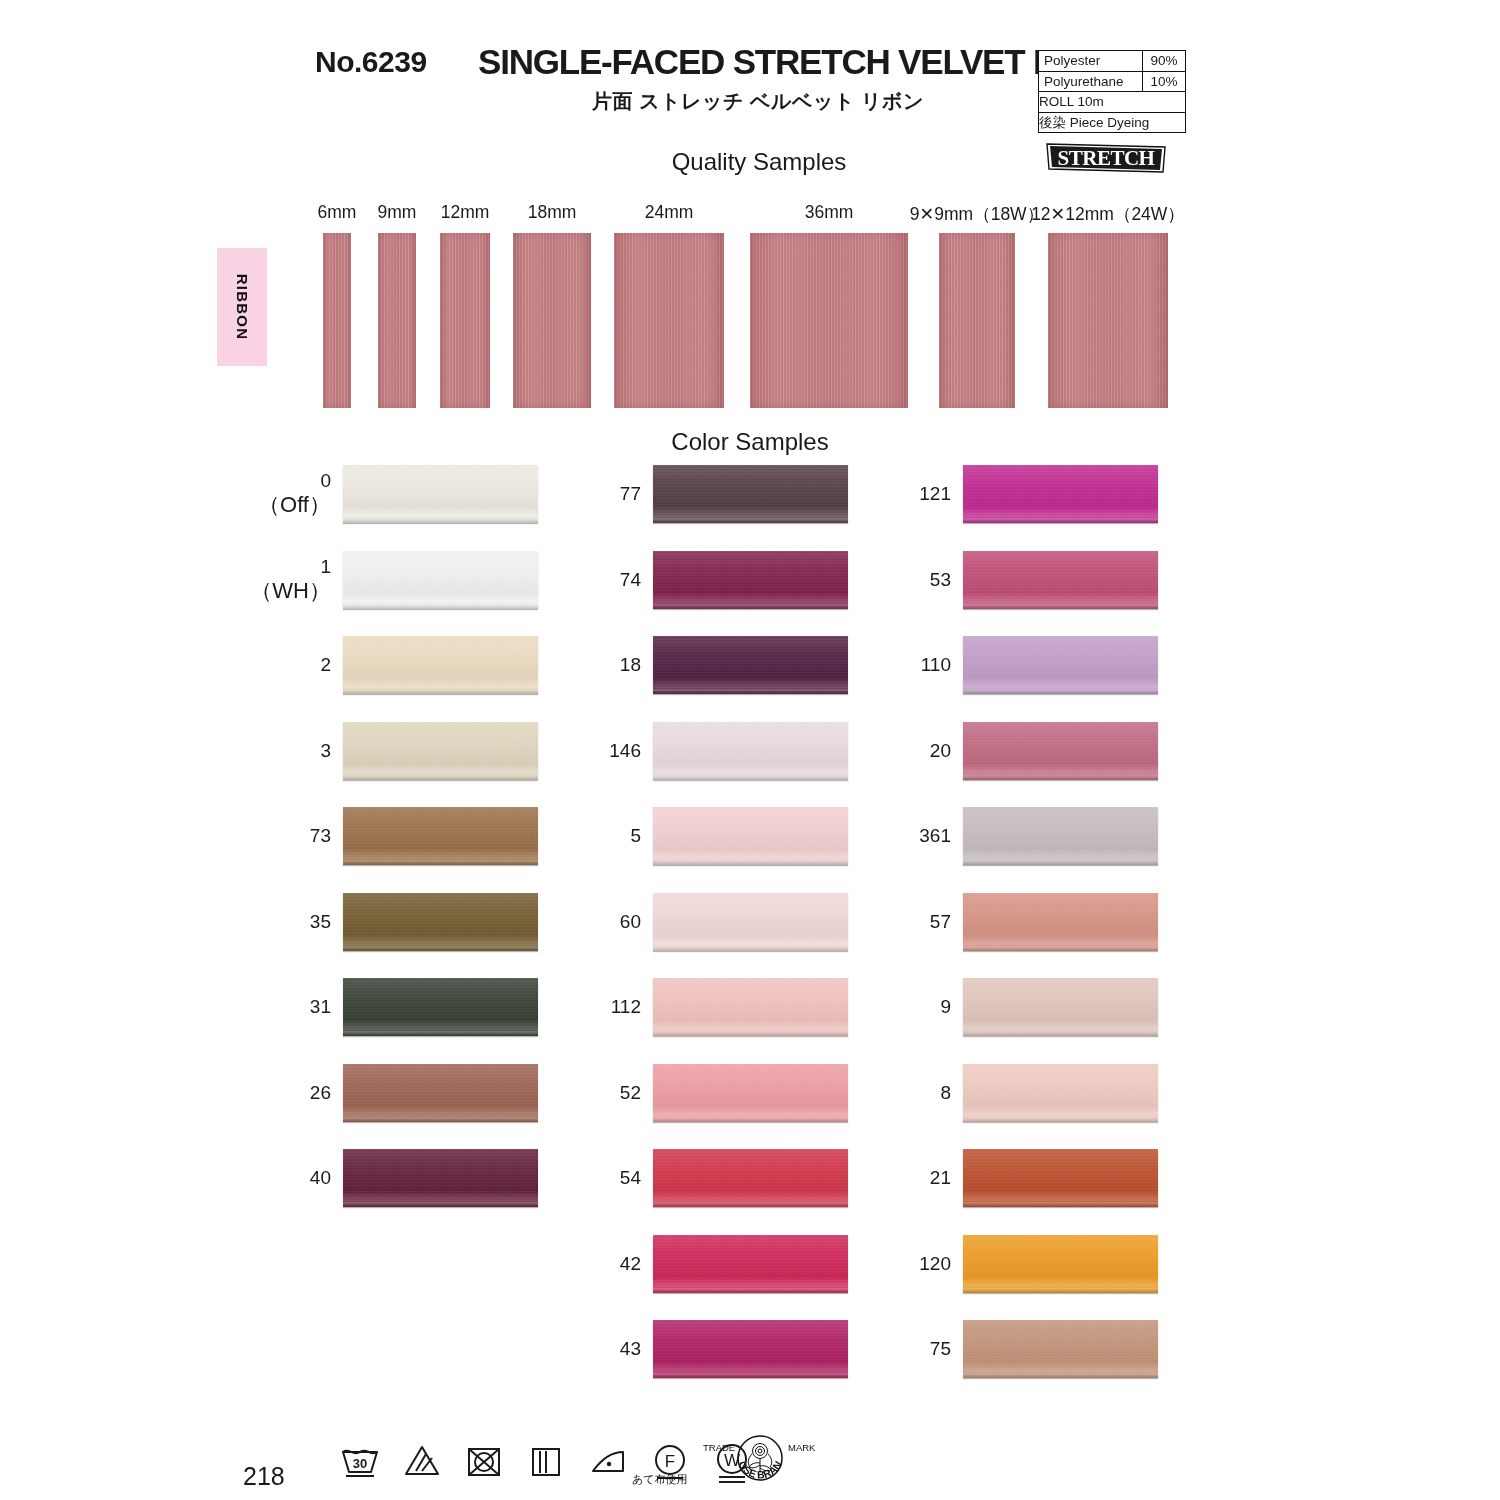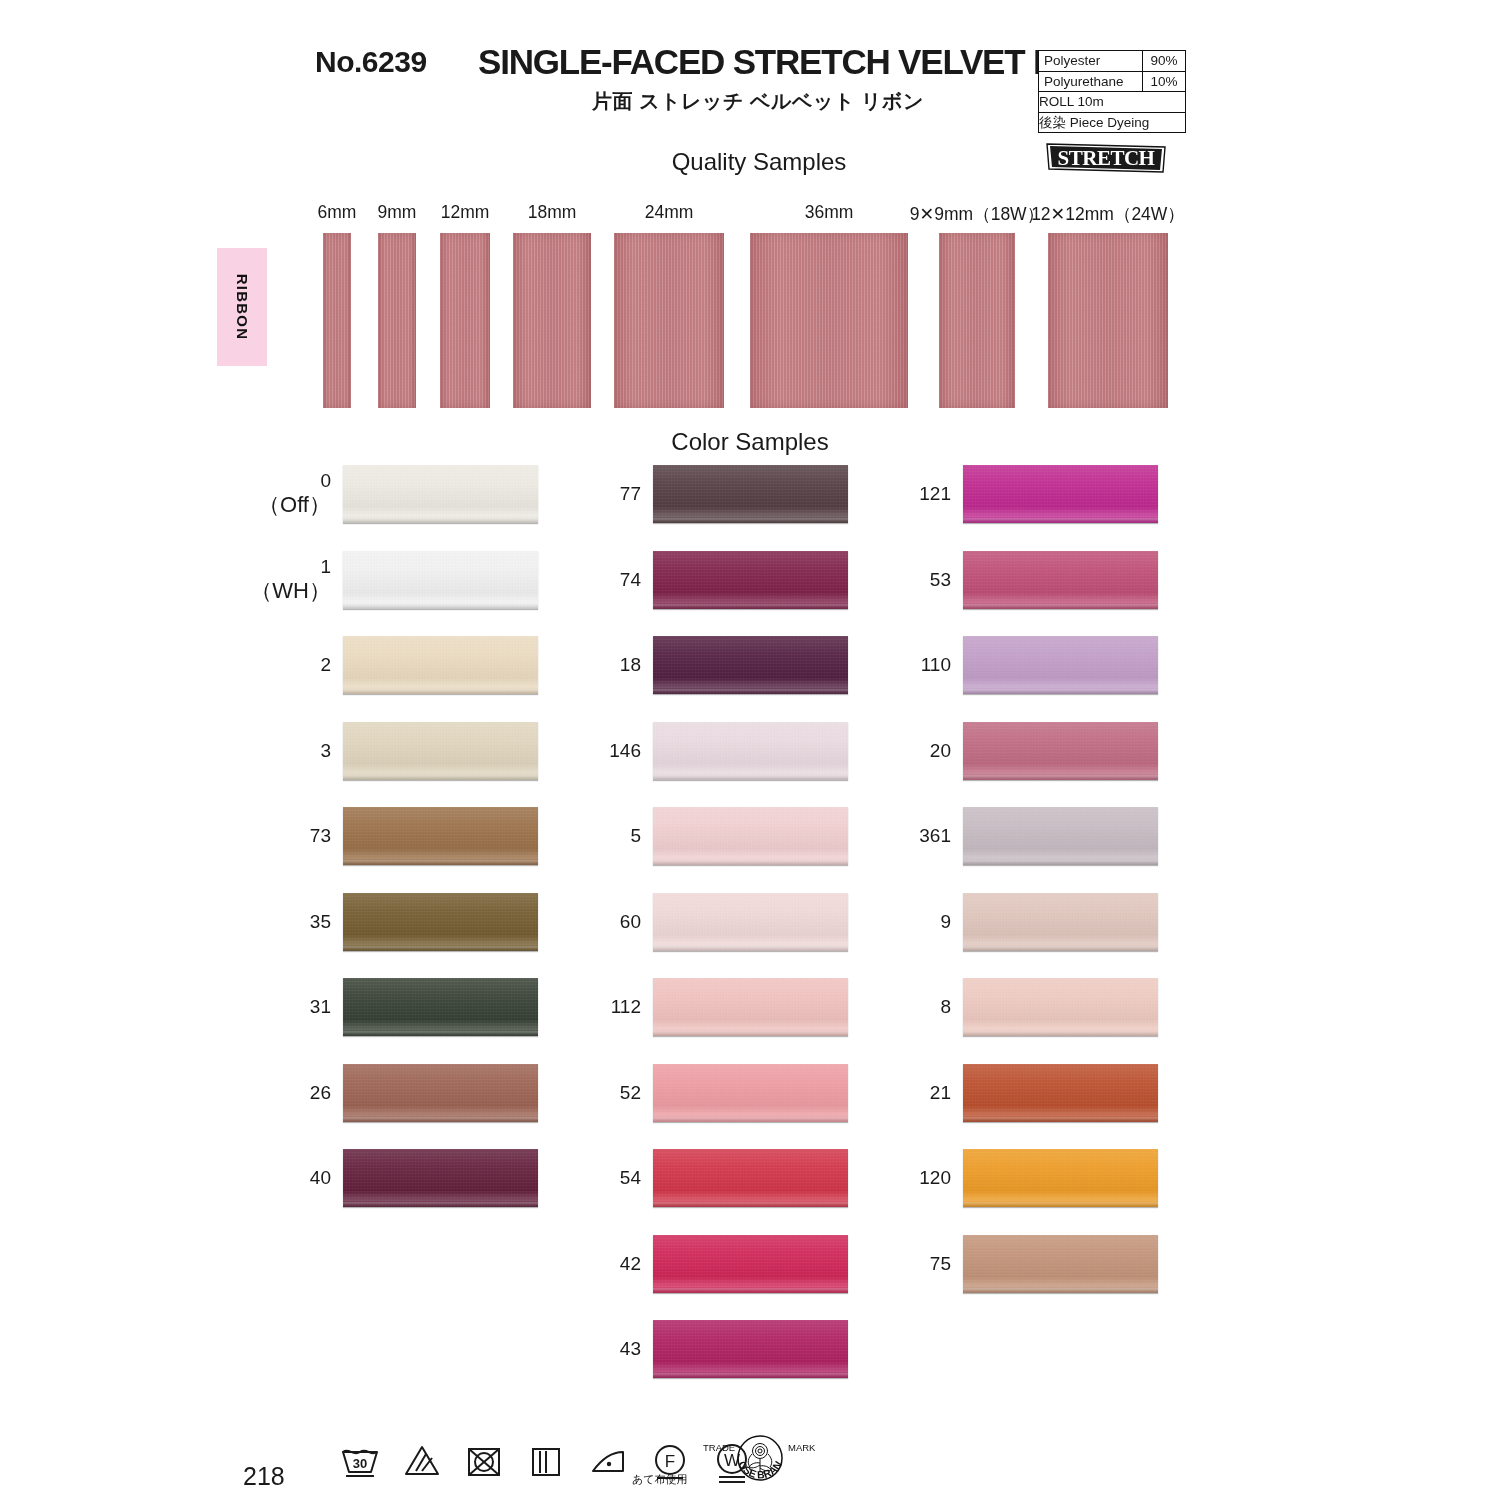--- a/index.html
+++ b/index.html
@@ -451,20 +451,30 @@
             <div class="velvet"></div>
             <div class="sheen"></div>
             <div class="edge"></div>
           </div>
         </div>
         <div class="cs-row">
           <div class="cs-label">
             <div>361</div>
           </div>
           <div class="cs-swatch" style="background: rgb(203, 191, 198);">
+            <div class="velvet"></div>
+            <div class="sheen"></div>
+            <div class="edge"></div>
+          </div>
+        </div>
+        <div class="cs-row">
+          <div class="cs-label">
+            <div>57</div>
+          </div>
+          <div class="cs-swatch" style="background: rgb(221, 146, 129);">
             <div class="velvet"></div>
             <div class="sheen"></div>
             <div class="edge"></div>
           </div>
         </div>
         <div class="cs-row">
           <div class="cs-label">
             <div>9</div>
           </div>
           <div class="cs-swatch" style="background: rgb(232, 203, 192);">

